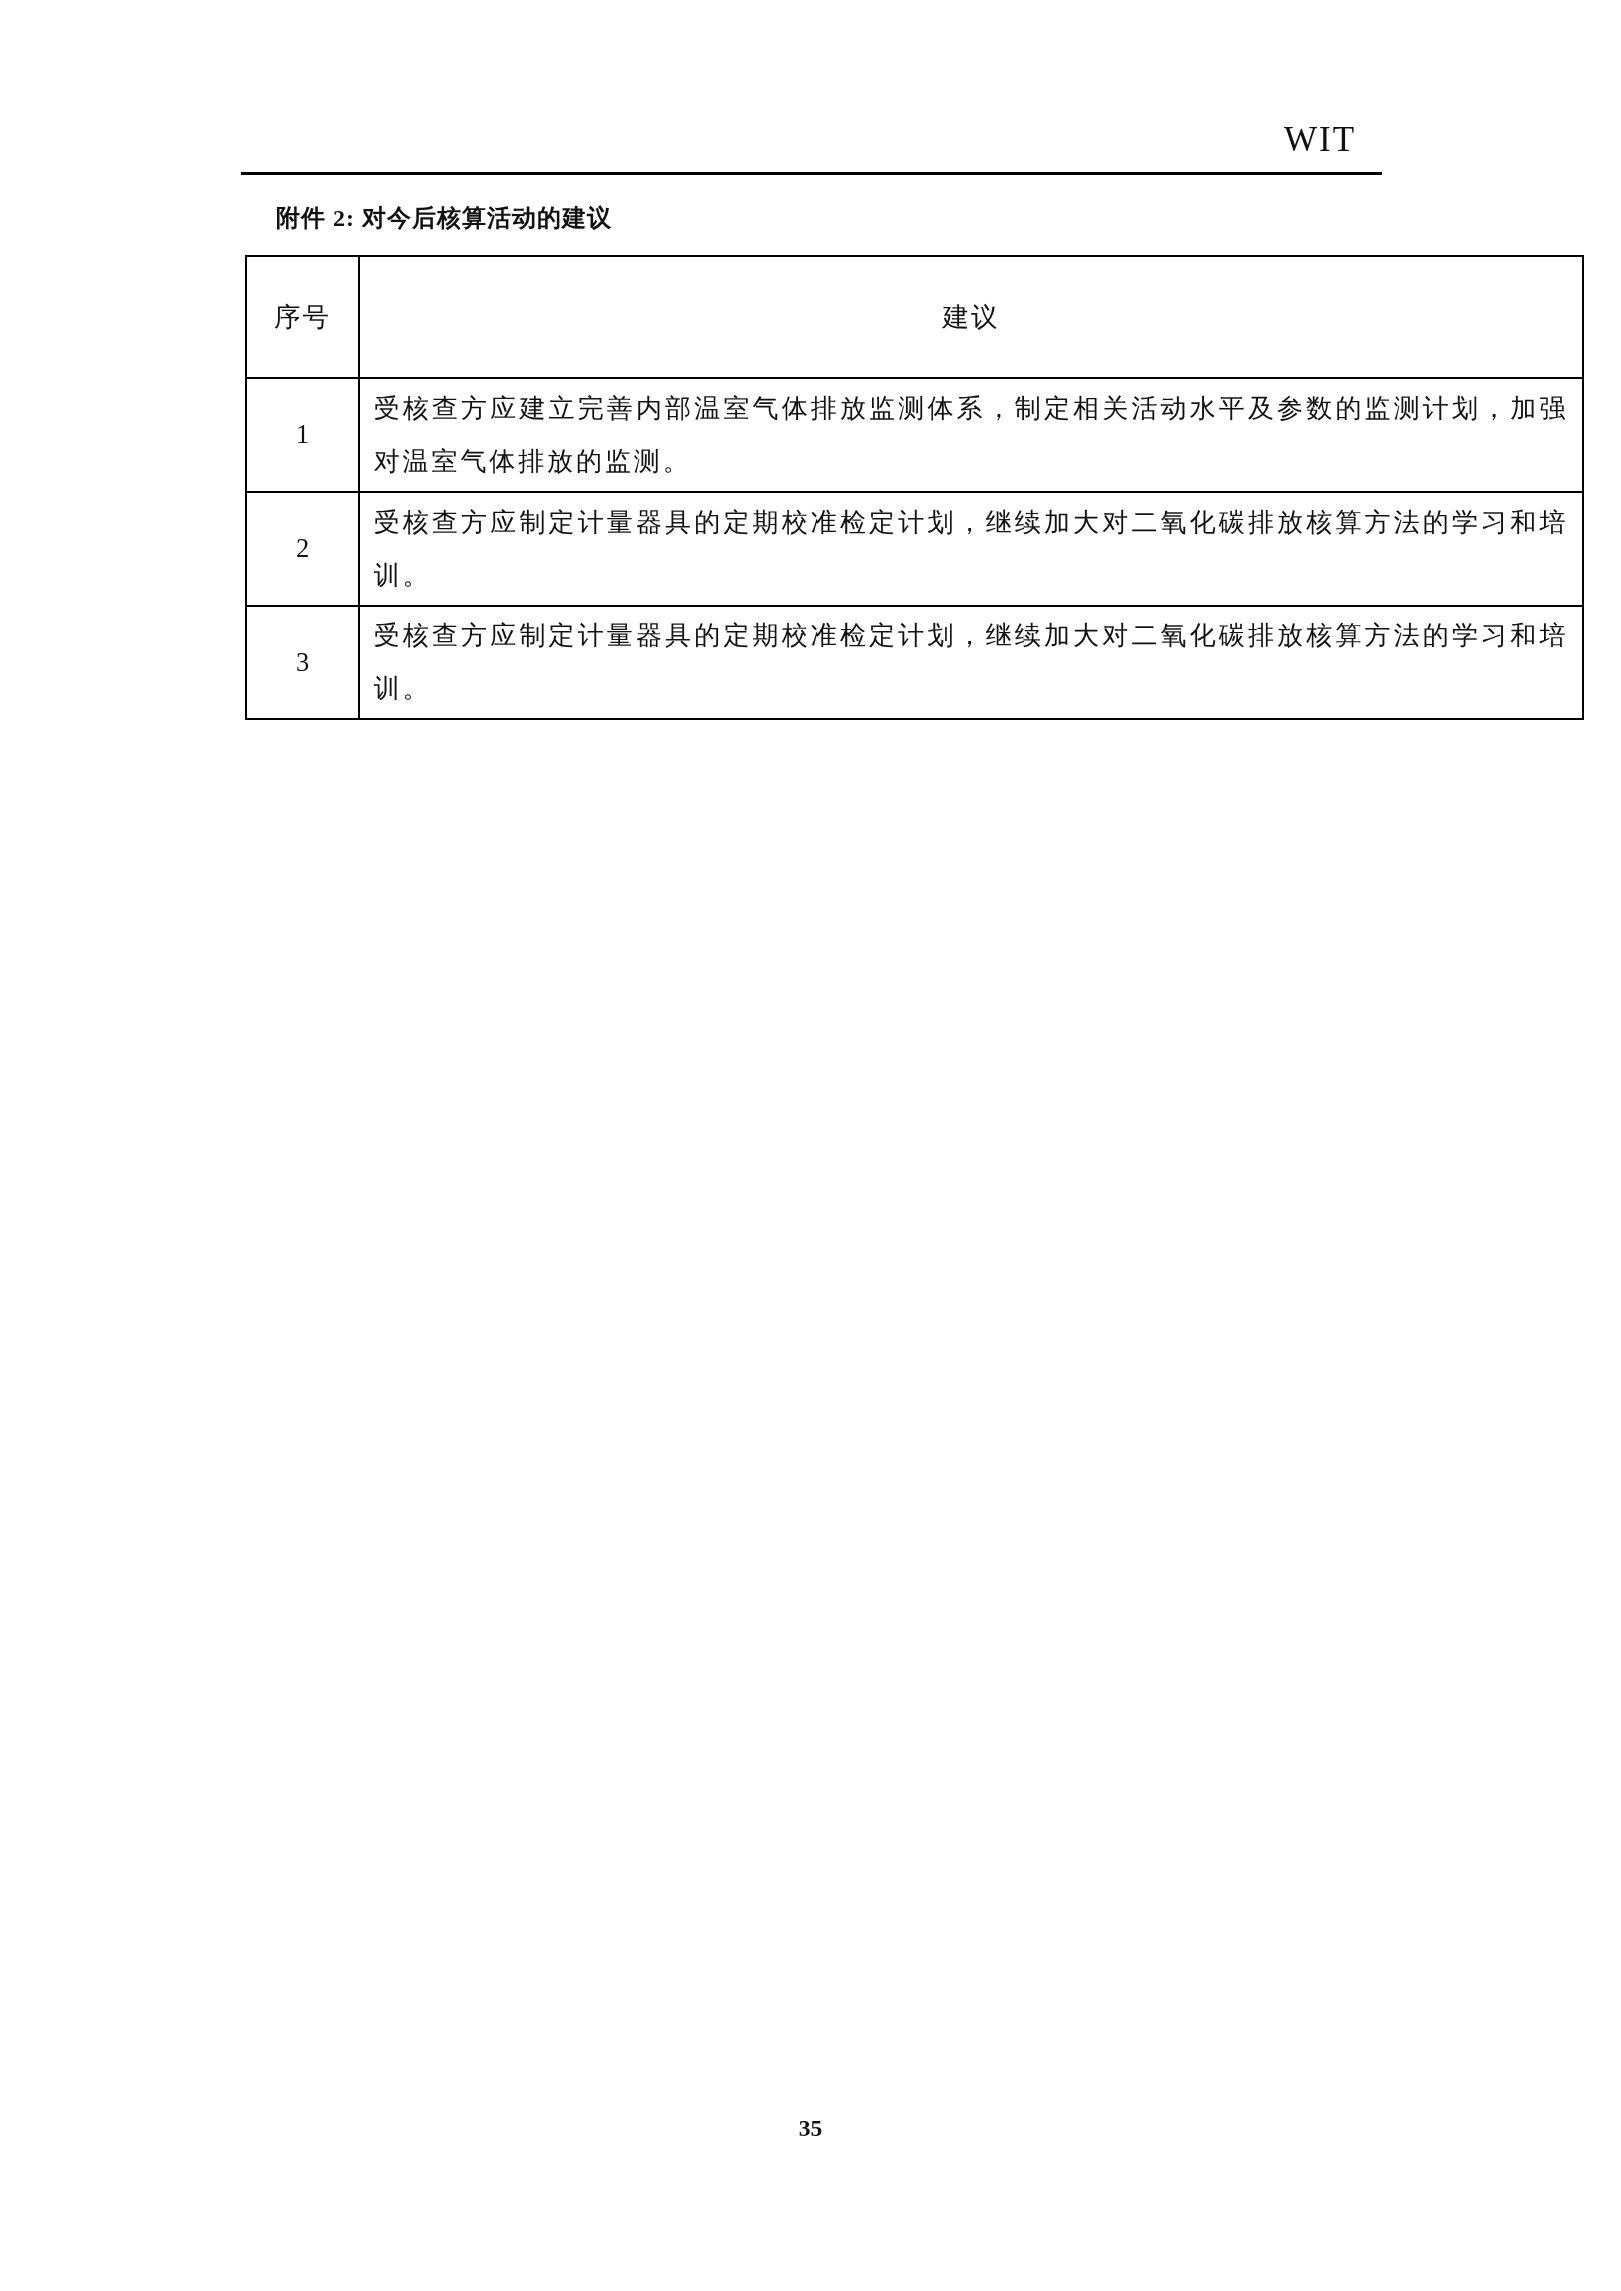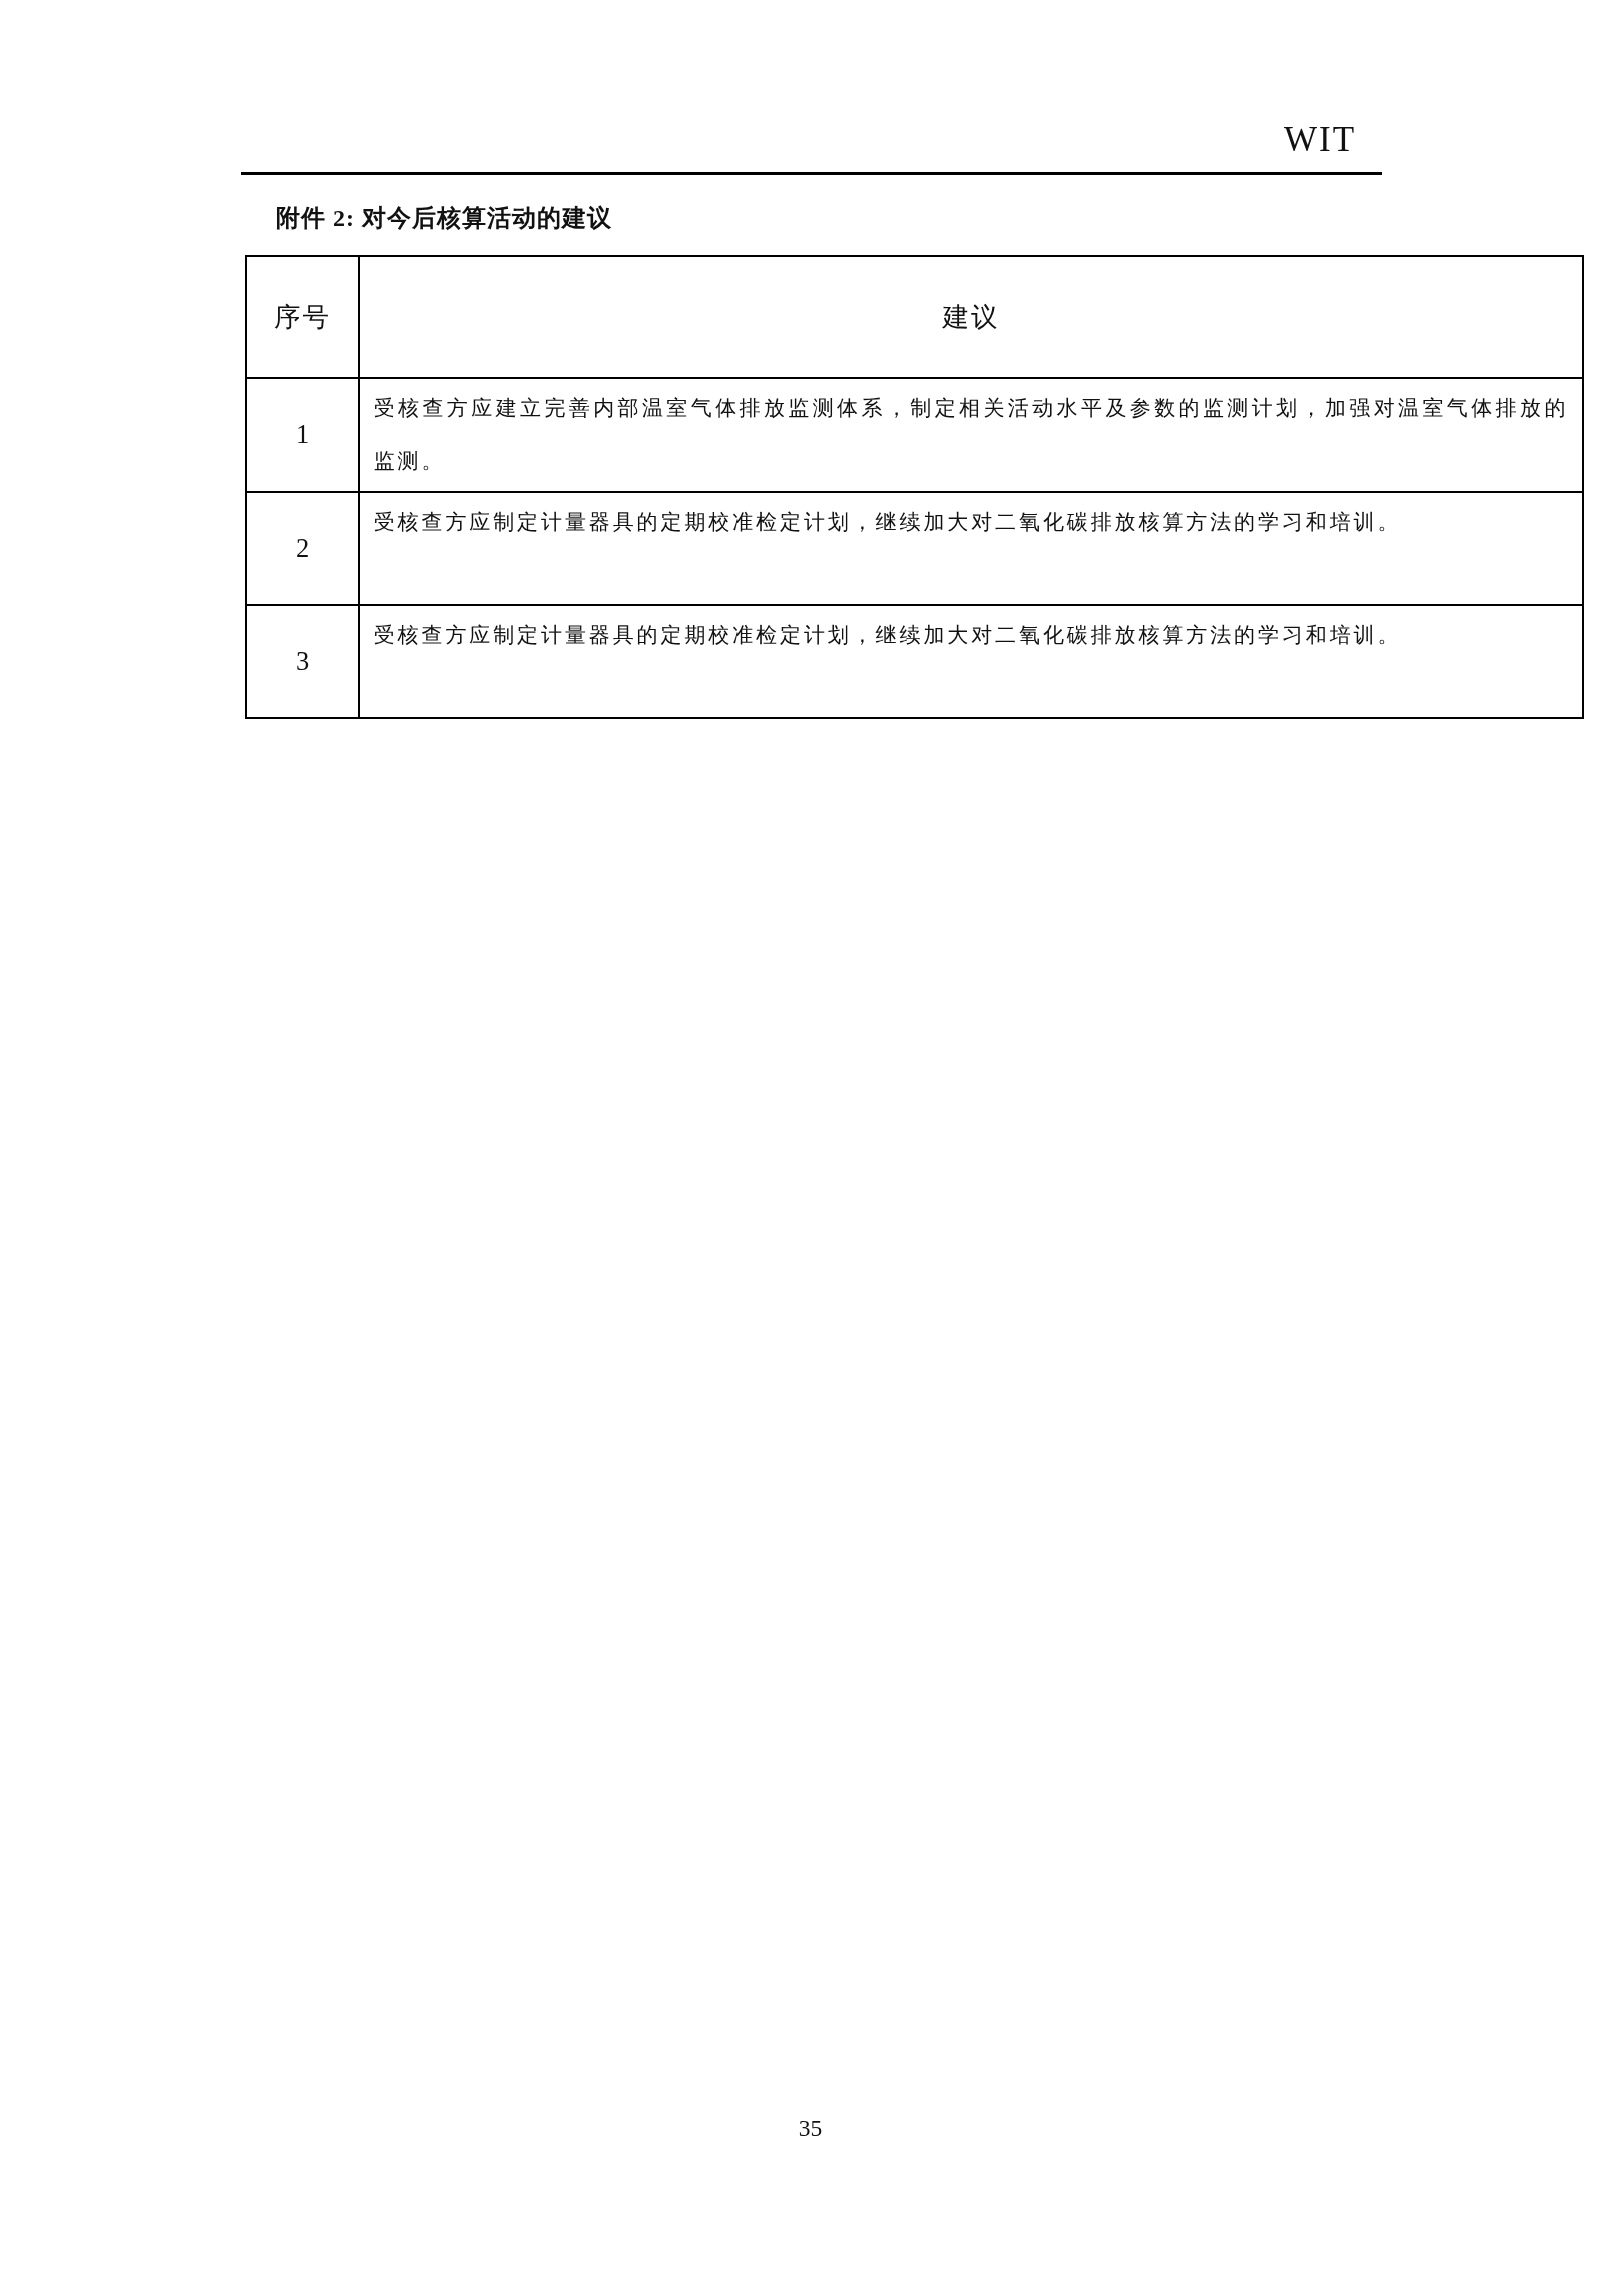--- a/index.html
+++ b/index.html
@@ -72,33 +72,34 @@
     font-weight: bold;
     letter-spacing: 2px;
   }
   td.cell-no {
     text-align: center;
     vertical-align: middle;
     font-size: 26.5px;
   }
   td.cell-text {
     vertical-align: top;
-    font-size: 21px;
+    font-size: 26px;
     line-height: 53px;
     letter-spacing: 2.9px;
     padding: 2.9px 13.7px 2.9px 13.7px;
     text-align: justify;
   }
   .page-footer {
     position: absolute;
     left: 0;
     top: 2115px;
     width: 100%;
     text-align: center;
     font-size: 23.5px;
+    font-weight: bold;
   }
 </style>
 </head>
 <body>
 
 <div class="page">
 
 
   <div class="wit-mark">WIT</div>
 

